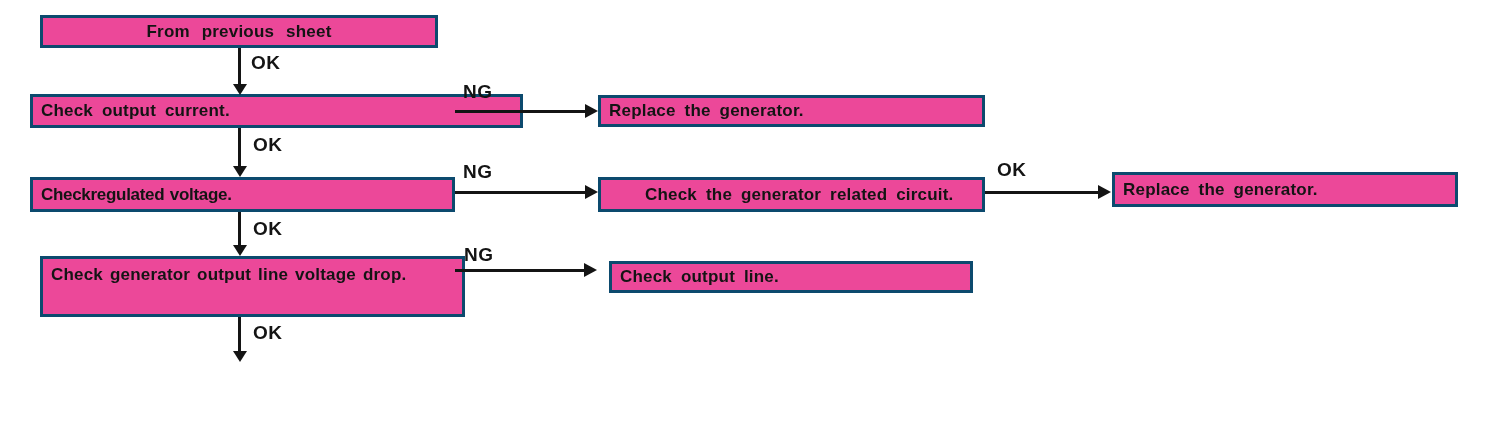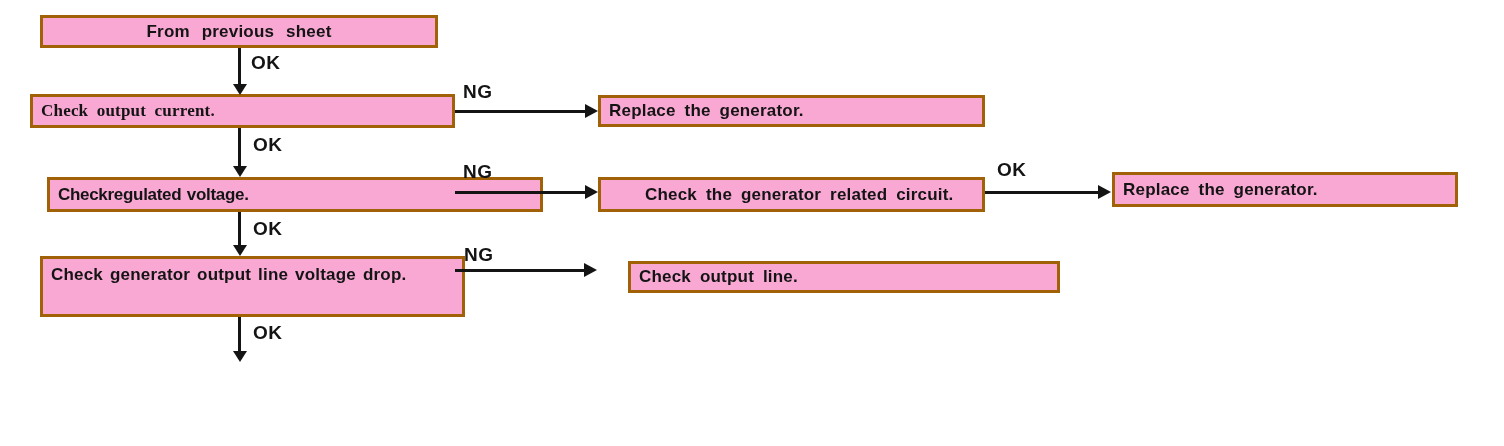--- a/index.html
+++ b/index.html
@@ -12,22 +12,22 @@
     width: 1504px;
     height: 446px;
     background: #ffffff;
     font-family: "Liberation Sans", "DejaVu Sans", sans-serif;
     color: #141414;
     overflow: hidden;
   }
   .box {
     position: absolute;
     box-sizing: border-box;
-    border: 3px solid #a16207;
-    background: #f9a8d4;
+    border: 3px solid #0c4a6e;
+    background: #ec4899;
     display: flex;
     align-items: center;
     font-size: 17px;
     font-weight: bold;
     letter-spacing: 0.2px;
     word-spacing: 4px;
     padding: 0 8px;
     white-space: nowrap;
   }
   .box.center {
@@ -86,42 +86,42 @@
 </style>
 </head>
 <body>
 
 <div class="canvas">
 
   <div class="box center" style="left:40px; top:15px; width:398px; height:33px;">
     <span>From previous sheet</span>
   </div>
 
-  <div class="box" style="left:30px; top:94px; width:425px; height:34px;font-family:Liberation Serif, serif;">
+  <div class="box" style="left:30px; top:94px; width:493px; height:34px;">
     <span>Check output current.</span>
   </div>
 
-  <div class="box tight" style="left:30px; top:177px; width:496px; height:35px;margin-left:17px;">
+  <div class="box tight" style="left:30px; top:177px; width:425px; height:35px;">
     <span>Checkregulated voltage.</span>
   </div>
 
   <div class="box top-align" style="left:40px; top:256px; width:425px; height:61px; word-spacing:2px;">
     <span>Check generator output line voltage drop.</span>
   </div>
 
 
   <div class="box" style="left:598px; top:95px; width:387px; height:32px;">
     <span>Replace the generator.</span>
   </div>
 
   <div class="box" style="left:598px; top:177px; width:387px; height:35px;padding-left:44px;">
     <span>Check the generator related circuit.</span>
   </div>
 
-  <div class="box" style="left:628px; top:261px; width:432px; height:32px;align-items:center;">
+  <div class="box" style="left:609px; top:261px; width:364px; height:32px;align-items:center;">
     <span>Check output line.</span>
   </div>
 
   <div class="box" style="left:1112px; top:172px; width:346px; height:35px;">
     <span>Replace the generator.</span>
   </div>
 
   <div class="vline" style="left:238px; top:48px; height:37px;"></div>
   <div class="arrow-down" style="left:233px; top:84px;"></div>
   <div class="edge-label" style="left:251px; top:52px;">OK</div>

